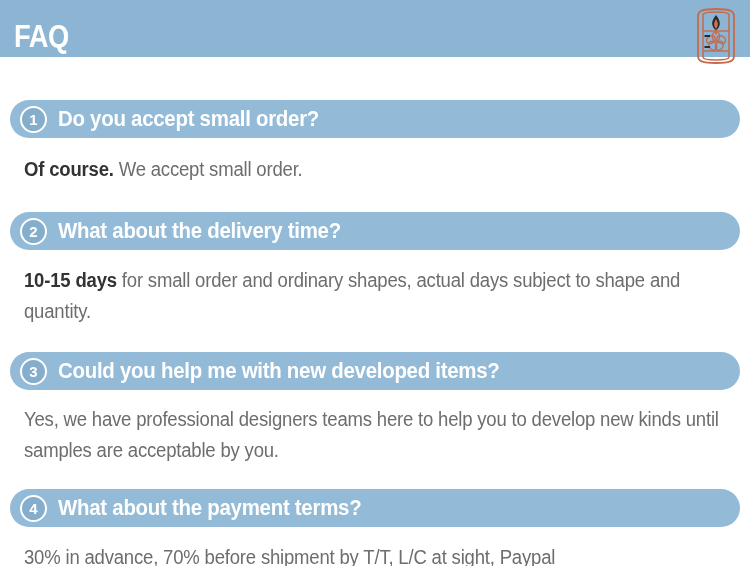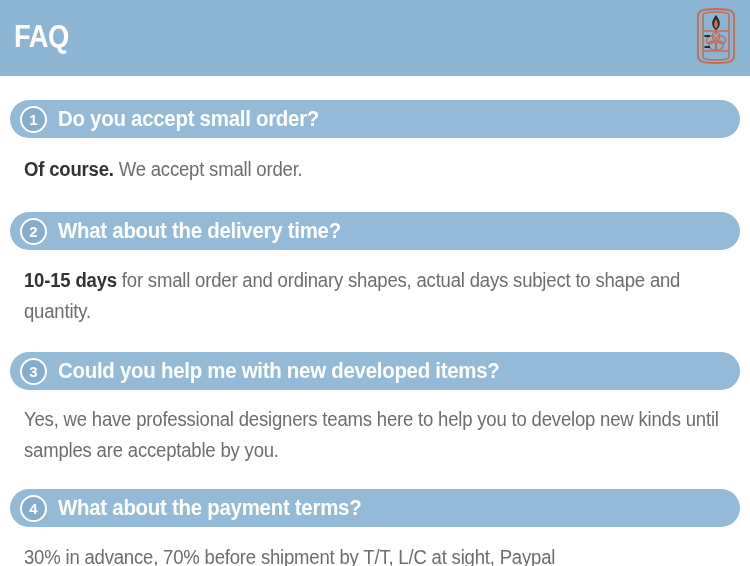--- a/index.html
+++ b/index.html
@@ -19,21 +19,21 @@
     height: 566px;
     background: #ffffff;
   }
 
   
   .header {
     position: absolute;
     left: 0;
     top: 0;
     width: 750px;
-    height: 76px;
+    height: 57px;
     background: #8cb4d3;
     box-sizing: border-box;
   }
   .header-title {
     position: absolute;
     left: 14px;
     top: 20px;
     font-size: 31px;
     font-weight: bold;
     color: #ffffff;

